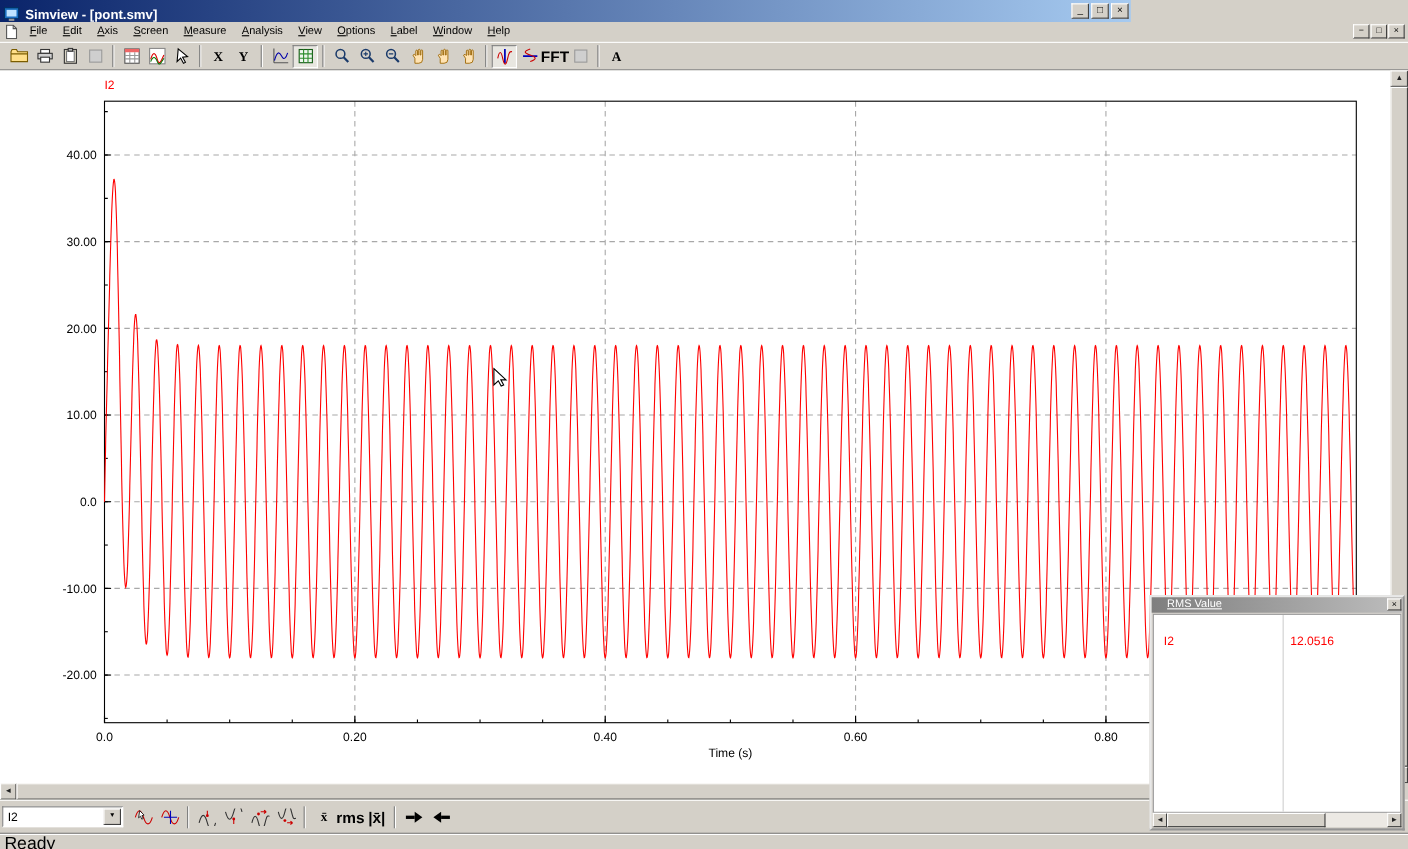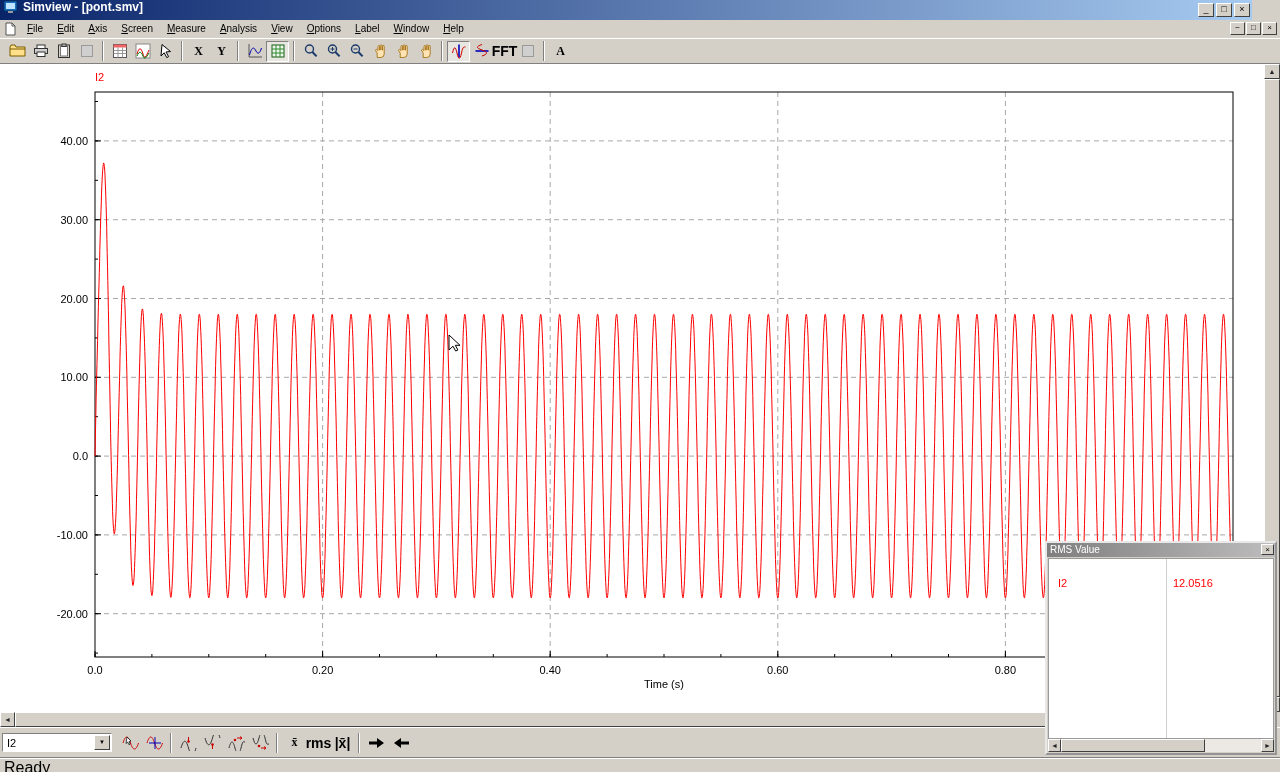--- a/index.html
+++ b/index.html
@@ -1,22 +1,22 @@
 <!DOCTYPE html>
 <html><head>
 <meta charset="utf-8">
 <style>
   * { margin:0; padding:0; box-sizing:border-box; }
   html,body { width:1280px; height:772px; overflow:hidden; }
   body { position:relative; background:#d4d0c8; font-family:"Liberation Sans",sans-serif; font-size:11px; color:#000; }
   .sunken { border:1px solid; border-color:#808080 #ffffff #ffffff #808080; }
 
   
-  .titlebar { position:absolute; left:0; top:0; width:1252px; height:20px;
-    background:linear-gradient(to right,#0a246a,#a6caf0); display:flex; align-items:flex-start; }
+  .titlebar { position:absolute; left:0; top:0; width:1028px; height:20px;
+    background:linear-gradient(to right,#0a246a,#a6caf0); display:flex; align-items:flex-end; }
   .titlebar .app-icon { width:16px; height:14px; margin:0 4px 0 3px; }
   .titlebar .title { color:#fff; font-weight:bold; font-size:12px; }
   .win-controls { position:absolute; right:2px; top:3px; display:flex; gap:2px; }
   .win-btn { width:16px; height:14px; background:#d4d0c8; border:1px solid;
     border-color:#fff #404040 #404040 #fff; font-size:9px; line-height:11px; text-align:center; }
 
   
   .menubar { position:absolute; left:0; top:20px; width:1280px; height:18px; background:#d4d0c8;
     display:flex; align-items:center; border-bottom:1px solid #d4d0c8; }
   .child-icon { width:14px; height:14px; margin:0 3px; }
@@ -66,21 +66,21 @@
   .measurebar .tb-btn { margin-left:1px; }
 
   
   .statusbar { position:absolute; left:0; top:757px; width:1280px; height:15px; background:#d4d0c8;
     border-top:1px solid #808080; box-shadow:inset 0 1px 0 #fff; padding:1px 4px; font-size:16px; }
 
   
   .rmswin { position:absolute; left:1045px; top:541px; width:232px; height:214px; background:#d4d0c8;
     border:2px outset #e8e8e8; z-index:10; }
   .rms-title { height:14px; background:linear-gradient(to right,#7f7f7f,#bdbdbd); color:#fff;
-    font-size:10px; padding:1px 3px; position:relative; }
+    font-size:10px; padding:1px 14px; position:relative;text-decoration:underline; }
   .rms-close { position:absolute; right:1px; top:1px; width:13px; height:11px; background:#d4d0c8;
     border:1px solid; border-color:#fff #404040 #404040 #fff; font-size:8px; line-height:9px; text-align:center; color:#000; }
   .rms-content { position:absolute; left:1px; top:15px; right:1px; bottom:14px; background:#fff;
     border:1px solid #9a9a9a; overflow:hidden; }
   .rms-divider { position:absolute; left:117px; top:0; bottom:0; width:1px; background:#cfcfcf; }
   .rms-row { position:absolute; left:0; top:18px; width:100%; font-size:11px; }
   .rms-signal { position:absolute; left:9px; color:#ff0000; }
   .rms-value { position:absolute; left:124px; color:#ff0000; }
   .rms-hscroll { position:absolute; left:1px; bottom:1px; right:1px; height:13px; background:#ece9e4; display:flex; }
   .rms-hscroll .sb-btn { width:13px; height:13px; line-height:11px; }

